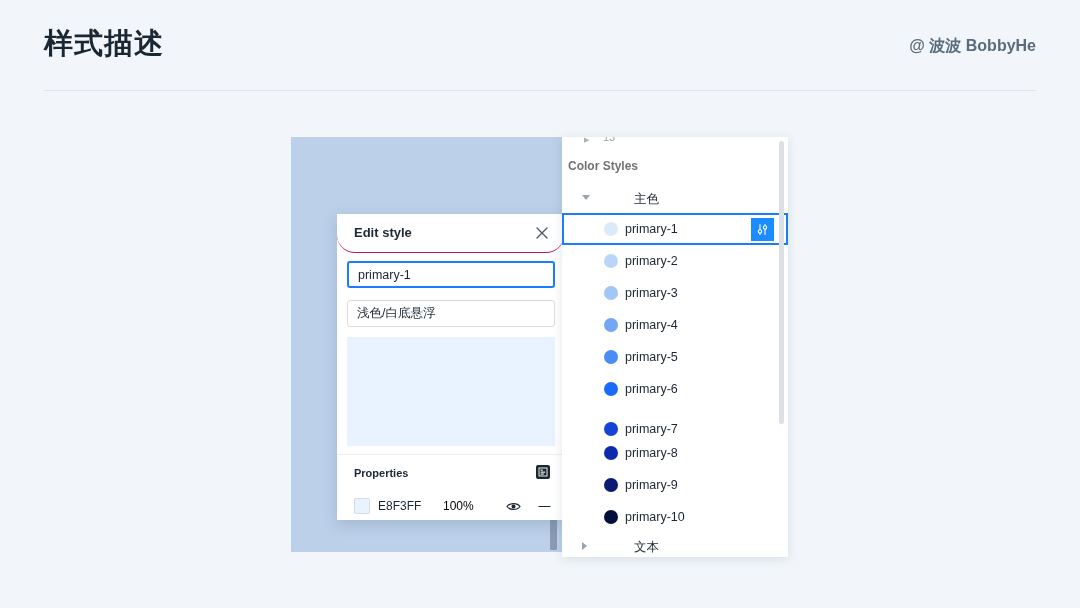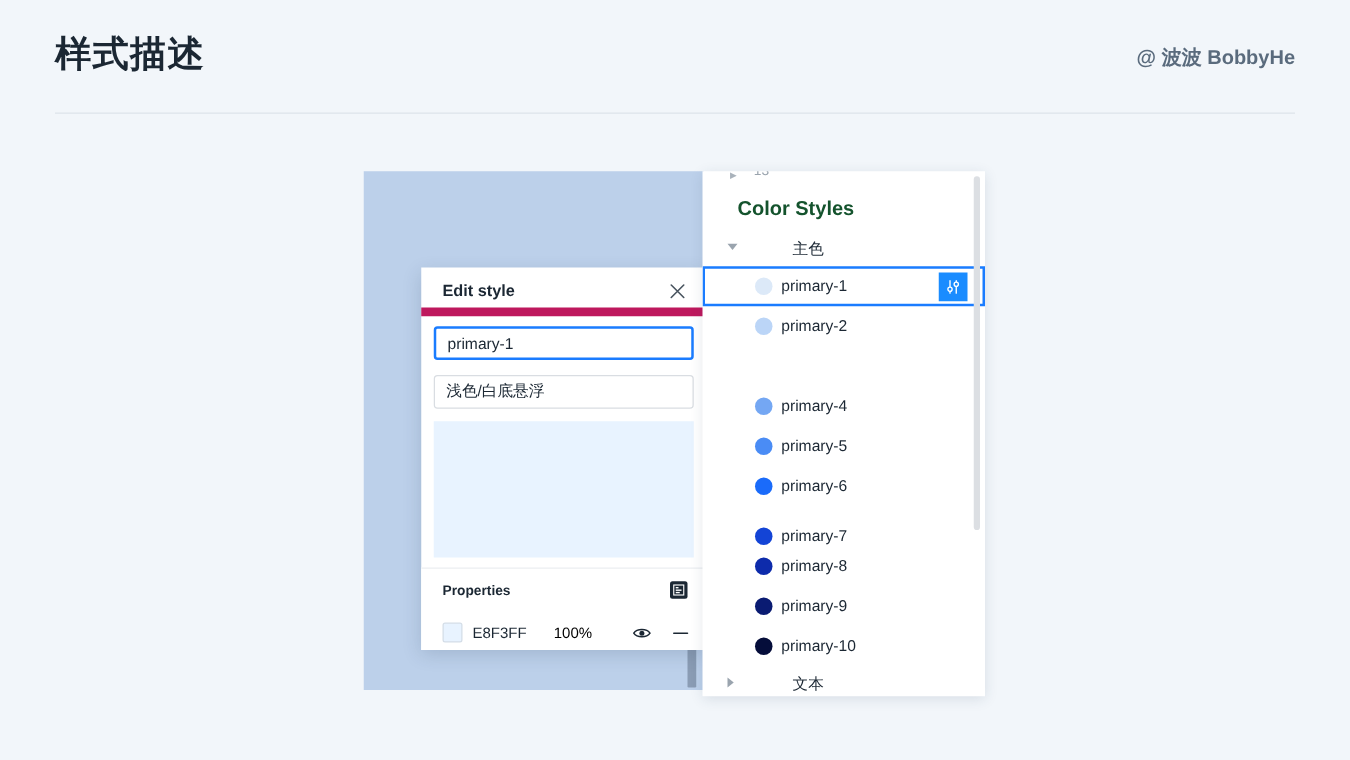--- a/index.html
+++ b/index.html
@@ -46,21 +46,22 @@
 
   
   .dialog {
     position: absolute; left: 46px; top: 77px;
     width: 227px; height: 306px;
     background: #ffffff;
     box-shadow: 0 4px 14px rgba(40,60,90,0.18);
   }
   .dialog-head {
     position: relative; height: 39px;
-    border-bottom: 7px solid #be185d;
+    border-bottom: 1px solid #be185d;
+    border-radius: 18px;
   }
   .dialog-title {
     position: absolute; left: 17px; top: 11px;
     font-size: 13px; font-weight: bold; color: #1b2733;
   }
   .dialog-close {
     position: absolute; right: 12px; top: 9px;
     width: 20px; height: 20px; cursor: pointer;
   }
   .dialog-close svg { display: block; }
@@ -126,22 +127,22 @@
     overflow: hidden;
   }
   .panel-clipped-row {
     position: absolute; left: 0; top: -6px; width: 226px; height: 18px;
     color: #9aa4ae; font-size: 11px; text-decoration: underline;
   }
   .clip-tri { position: absolute; left: 22px; top: 5px; color:#a9b2bb; font-size:7px; }
   .clip-txt { position: absolute; left: 41px; top: 0px; }
 
   .panel-heading {
-    position: absolute; left: 28px; top: 22px;
-    font-size: 16px; font-weight: bold; color: #14532d;
+    position: absolute; left: 6px; top: 22px;
+    font-size: 12px; font-weight: bold; color: #737373;
   }
 
   .group-row {
     position: absolute; left: 0; width: 226px; height: 22px;
   }
   .group-tri {
     position: absolute; left: 20px; top: 6px;
     width: 0; height: 0;
   }
   .tri-down {
@@ -271,20 +272,24 @@
           <circle cx="4" cy="8.4" r="1.7" fill="#1a8cff" stroke="#ffffff" stroke-width="1.1"></circle>
           <circle cx="9" cy="4.4" r="1.7" fill="#1a8cff" stroke="#ffffff" stroke-width="1.1"></circle>
         </svg>
       </div>
     </div>
 
     <div class="color-row" style="top:108px;">
       <div class="dot" style="background: rgb(187, 213, 247);"></div>
       <div class="color-label">primary-2</div>
     </div>
+    <div class="color-row" style="top:140px;">
+      <div class="dot" style="background: rgb(162, 198, 245);"></div>
+      <div class="color-label">primary-3</div>
+    </div>
     <div class="color-row" style="top:172px;">
       <div class="dot" style="background: rgb(116, 167, 243);"></div>
       <div class="color-label">primary-4</div>
     </div>
     <div class="color-row" style="top:204px;">
       <div class="dot" style="background: rgb(74, 140, 245);"></div>
       <div class="color-label">primary-5</div>
     </div>
     <div class="color-row" style="top:236px;">
       <div class="dot" style="background: rgb(26, 107, 250);"></div>

